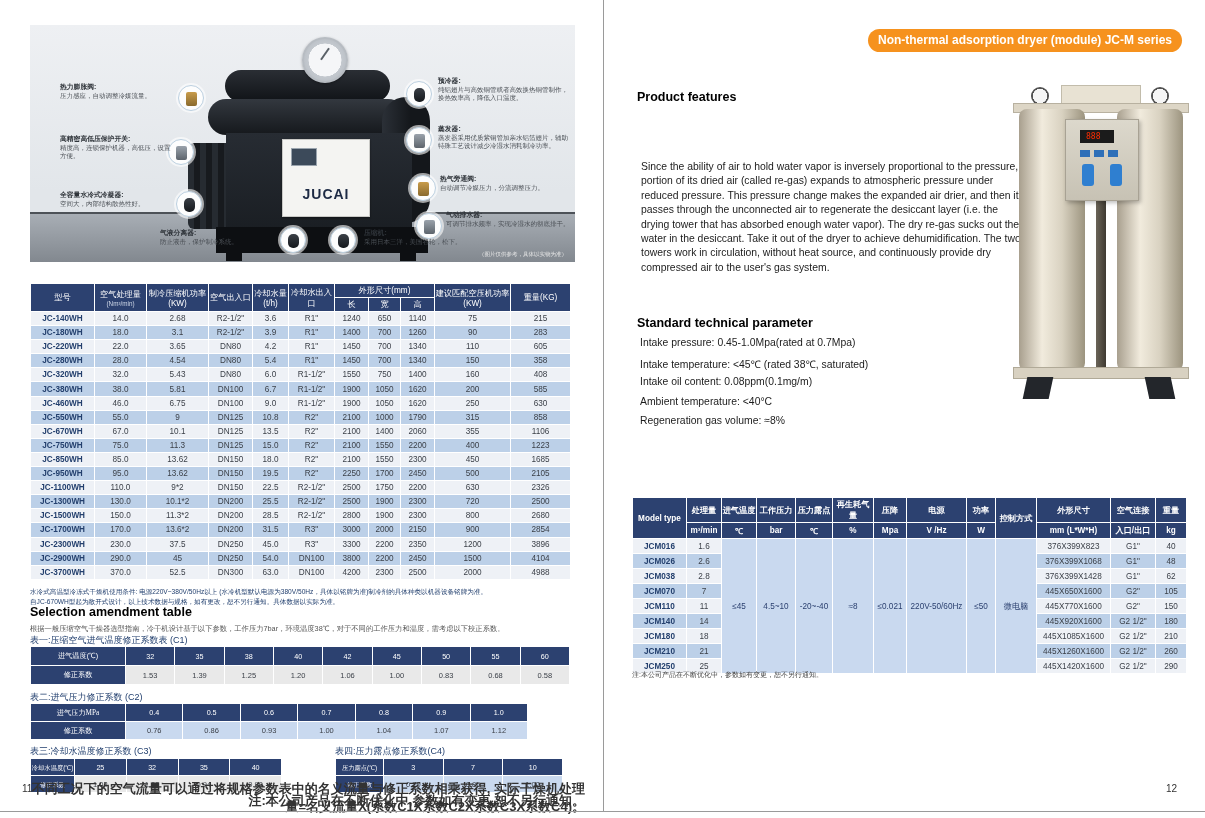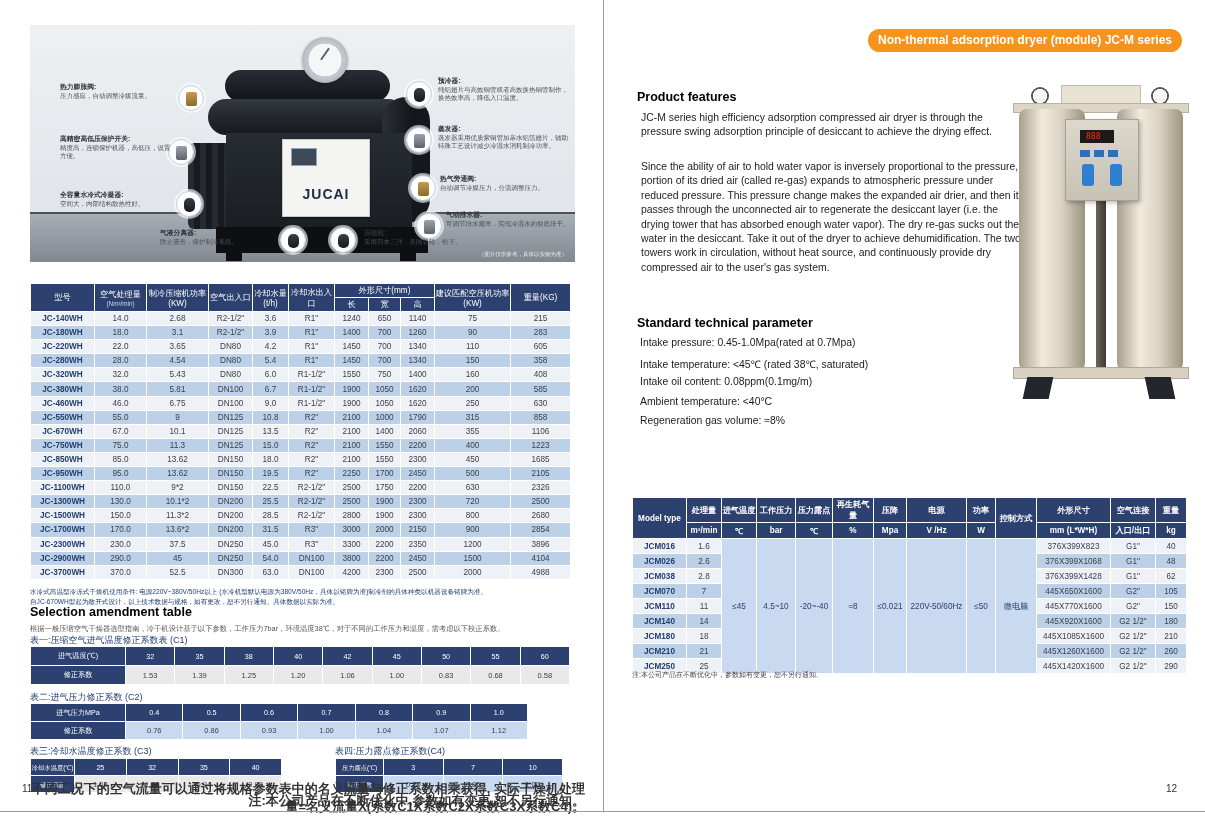--- a/index.html
+++ b/index.html
@@ -504,21 +504,21 @@
           <td class="gray">0.68</td>
           <td class="gray">0.58</td>
         </tr>
       </tbody>
     </table>
 
   <div class="abs corr-title" style="left:30px; top:691px;">表二:进气压力修正系数 (C2)</div>
   <table class="abs corr c2">
       <tbody>
         <tr>
-          <th style="width: 95px;">进气压力MPa</th>
+          <th style="width: 95px; font-family: Liberation Serif, serif;">进气压力MPa</th>
           <th>0.4</th>
           <th>0.5</th>
           <th>0.6</th>
           <th>0.7</th>
           <th>0.8</th>
           <th>0.9</th>
           <th>1.0</th>
         </tr>
         <tr>
           <th>修正系数</th>
@@ -574,21 +574,20 @@
   <div class="abs formula" style="top:780px;">不同工况下的空气流量可以通过将规格参数表中的名义流量与修正系数相乘获得, 实际干燥机处理量=名义流量X(系数C1X系数C2X系数C3X系数C4)。</div>
   <div class="abs formula" style="top:792px;">注:本公司产品在不断优化中,参数如有变更,恕不另行通知。</div>
   <div class="abs pageno" style="left:22px; top:783px;">11</div>
 
   <div class="abs divider-v"></div>
   <div class="abs divider-h"></div>
 
   <div class="abs badge">Non-thermal adsorption dryer (module) JC-M series</div>
 
   <div class="abs h2" style="left:637px; top:90px;">Product features</div>
-  <div class="abs para" style="left:641px; top:111px;">JC-M series high efficiency adsorption compressed air dryer is through the pressure swing adsorption principle of desiccant to achieve the drying effect.</div>
   <div class="abs para" style="left:641px; top:160px; width:388px;">Since the ability of air to hold water vapor is inversely proportional to the pressure, a portion of its dried air (called re-gas) expands to atmospheric pressure under reduced pressure. This pressure change makes the expanded air drier, and then it passes through the unconnected air to regenerate the desiccant layer (i.e. the drying tower that has absorbed enough water vapor). The dry re-gas sucks out the water in the desiccant. Take it out of the dryer to achieve dehumidification. The two towers work in circulation, without heat source, and continuously provide dry compressed air to the user's gas system.</div>
 
   <div class="abs h2" style="left:637px; top:316px;">Standard technical parameter</div>
   <div class="abs params-list">
       <div>Intake pressure: 0.45-1.0Mpa(rated at 0.7Mpa)</div>
       <div>Intake temperature: &lt;45℃ (rated 38℃, saturated)</div>
       <div>Intake oil content: 0.08ppm(0.1mg/m)</div>
       <div>Ambient temperature: &lt;40°C</div>
       <div>Regeneration gas volume: ≈8%</div>
     </div>

